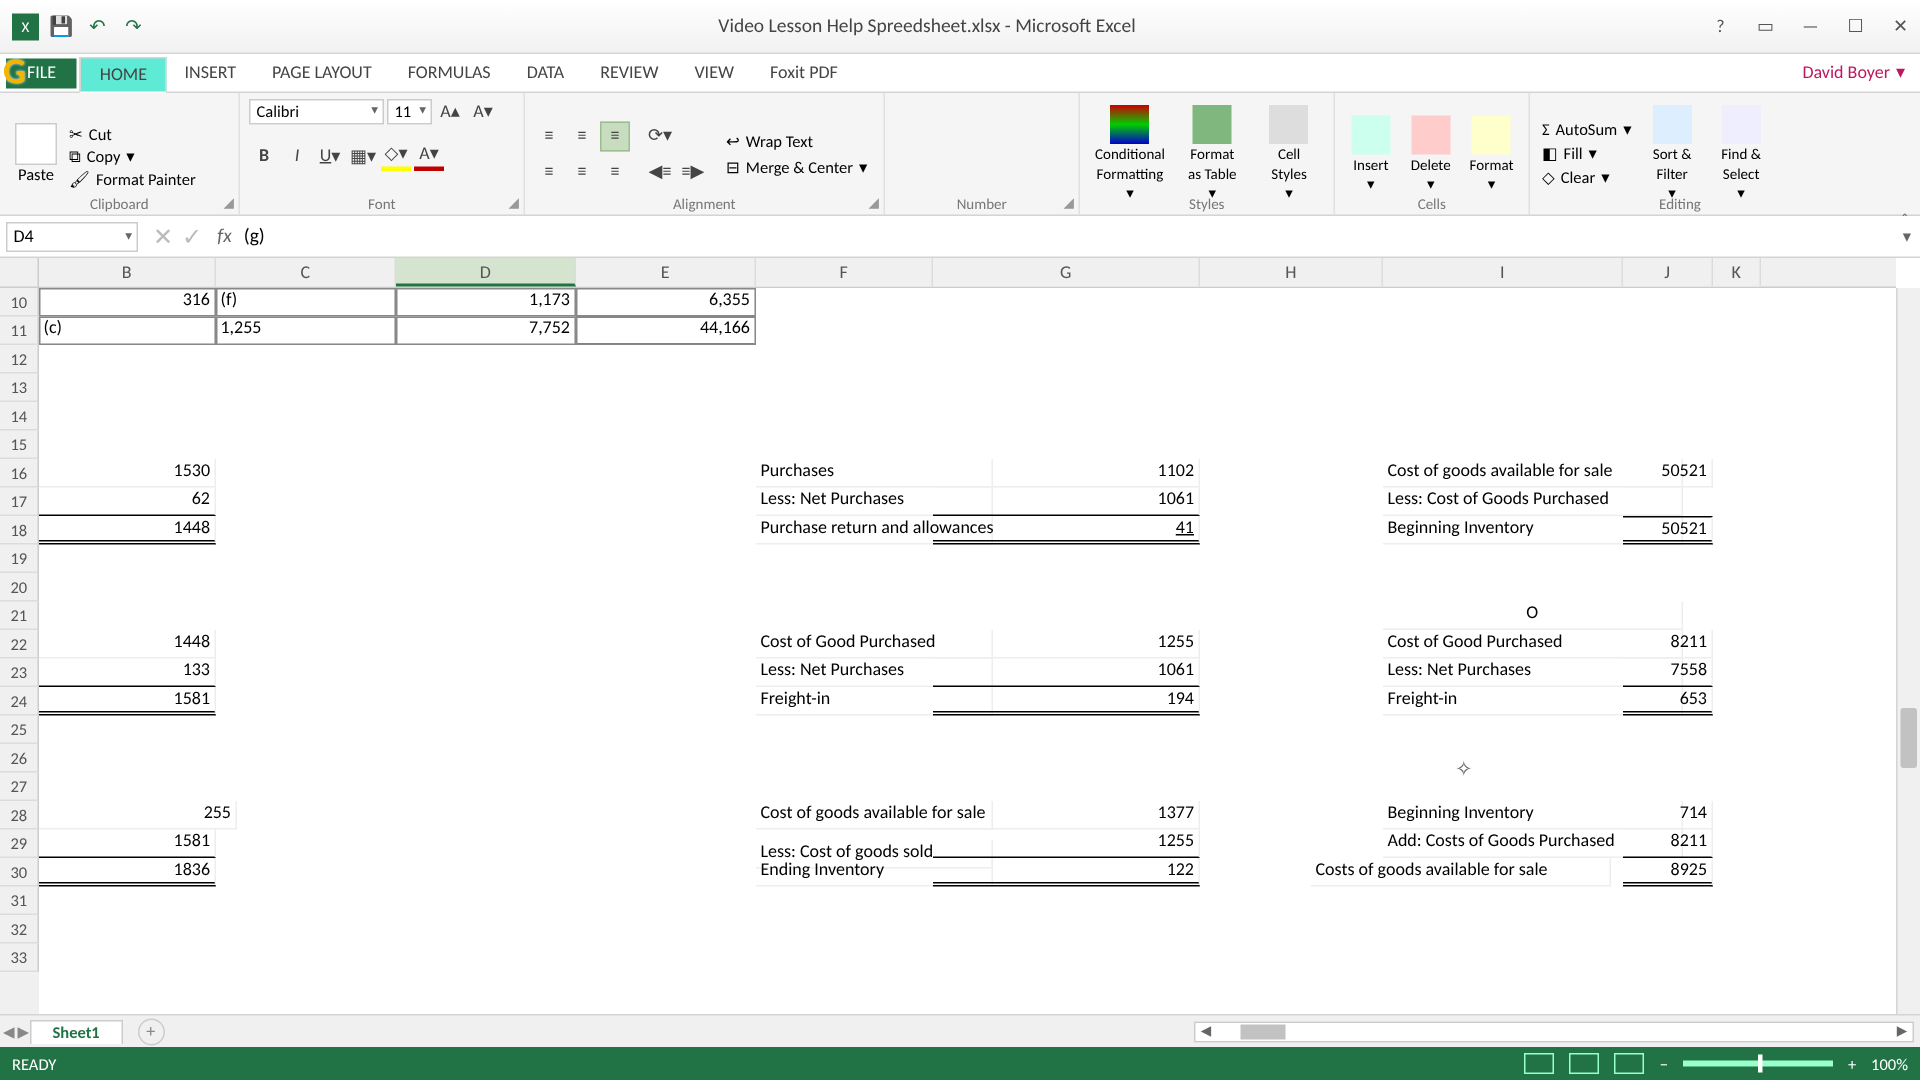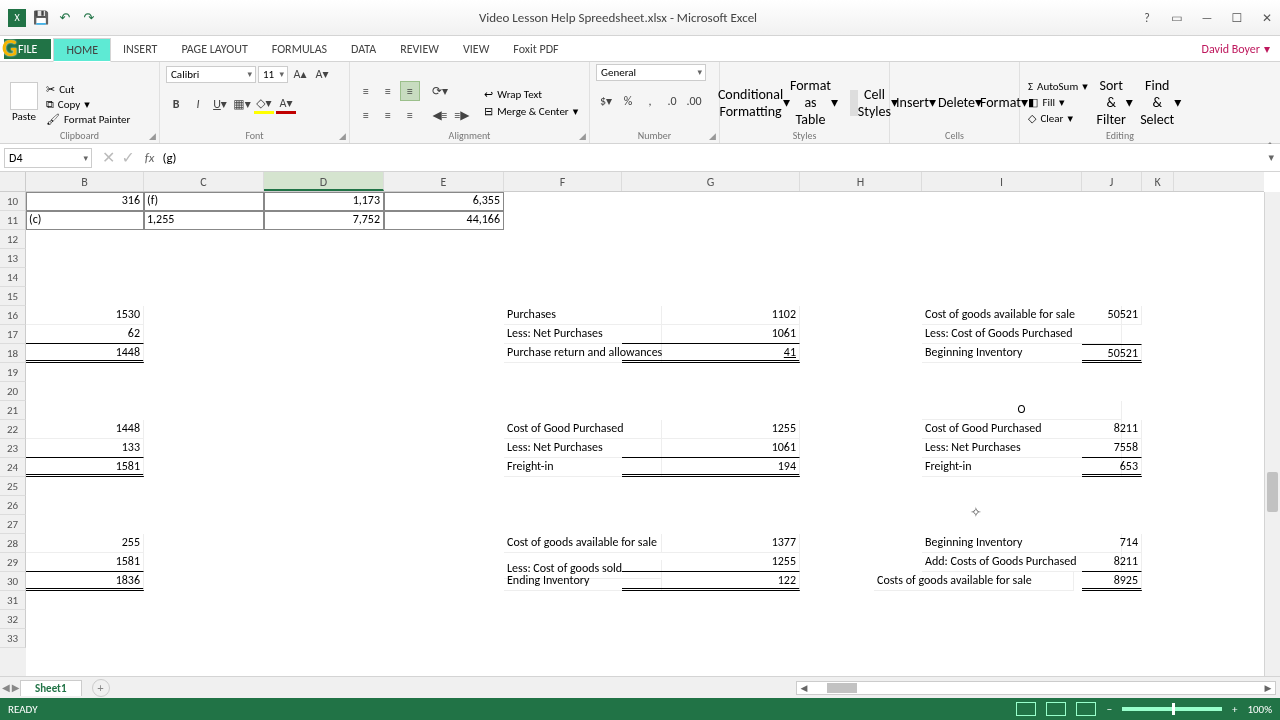--- a/index.html
+++ b/index.html
@@ -25,21 +25,21 @@
 .clip-right { display:flex; flex-direction:column; gap:2px; padding-top:3px; font-size:11px; }
 .clip-item { display:flex; align-items:center; gap:4px; cursor:pointer; }
 .font-top { display:flex; gap:2px; align-items:center; }
 .font-select { border:1px solid #ccc; background:#fff; font-size:11px; padding:1px 16px 1px 4px; position:relative; }
 .font-select::after{content:"▾"; position:absolute; right:3px; top:1px; font-size:9px; color:#666;}
 .font-bottom { display:flex; gap:2px; align-items:center; margin-top:6px; }
 .sq-btn { width:20px; height:20px; display:flex; align-items:center; justify-content:center; font-size:12px; color:#444; cursor:pointer; }
 .align-grid { display:grid; grid-template-columns:repeat(3,20px); gap:2px; }
 .align-side { display:flex; flex-direction:column; gap:2px; margin-left:4px; }
 .side-btn { display:flex; align-items:center; gap:4px; font-size:11px; padding:1px 4px; }
-.big-btn { display:flex; align-items:center; justify-content:center; padding:2px 4px; font-size:14px; text-align:center; cursor:pointer; width:56px; }
+.big-btn { display:flex; flex-direction:column; align-items:center; justify-content:center; padding:2px 4px; font-size:10px; text-align:center; cursor:pointer; width:56px; }
 .big-icon { width:26px; height:26px; }
 .edit-col { display:flex; flex-direction:column; gap:1px; font-size:11px; }
 .edit-item { display:flex; align-items:center; gap:4px; padding:1px 2px; }
 .collapse-ribbon { position:absolute; right:6px; top:40px; font-size:11px; color:#666; cursor:pointer; }
 .fx-bar { height: 28px; border-bottom: 1px solid #d4d4d4; display:flex; align-items:center; }
 .name-box { width:88px; border:1px solid #ccc; margin:0 4px; padding:2px 16px 2px 4px; font-size:12px; position:relative; background:#fff; }
 .name-box::after{content:"▾"; position:absolute; right:3px; top:3px; font-size:9px; color:#666;}
 .fx-btns { display:flex; gap:6px; padding:0 6px; color:#bbb; }
 .fx-label { font-style:italic; font-size:13px; color:#666; padding:0 4px; }
 .fx-input { flex:1; font-size:13px; padding:2px 4px; }
@@ -187,30 +187,20 @@
             <span>Wrap Text</span>
           </div>
         <div class="side-btn"><span>⊟</span><span>Merge &amp; Center</span> ▾</div>
       </div>
     </div>
     <div class="rgroup-label">Alignment</div>
     <span class="dlg-launcher">◢</span>
   </div>
 
   <div class="rgroup" style="width:130px">
-    <div class="rgroup-body" style="flex-direction:column;align-items:flex-start">
-      <div class="font-select" style="width:110px">General</div>
-      <div style="display:flex;gap:2px;margin-top:6px">
-        <span class="sq-btn">$▾</span>
-        <span class="sq-btn">%</span>
-        <span class="sq-btn">,</span>
-        <span class="sq-btn">.0</span>
-        <span class="sq-btn">.00</span>
-      </div>
-    </div>
     <div class="rgroup-label">Number</div>
     <span class="dlg-launcher">◢</span>
   </div>
 
   <div class="rgroup" style="width:170px">
     <div class="rgroup-body">
       <div class="big-btn"><div class="big-icon" style="background:linear-gradient(#c00,#0c0,#00c)"></div><span>Conditional Formatting</span>▾</div>
       <div class="big-btn"><div class="big-icon" style="background:#7fb77e"></div><span>Format as Table</span>▾</div>
       <div class="big-btn"><div class="big-icon" style="background:#ddd"></div><span>Cell Styles</span>▾</div>
     </div>
@@ -324,21 +314,21 @@
       <div class="g-cell num b-bot" style="left: 0px; top: 247px; width: 118px;">133</div>
       <div class="g-cell txt" style="left: 478px; top: 247px; width: 158px;">Less: Net Purchases</div>
       <div class="g-cell num b-bot" style="left: 596px; top: 247px; width: 178px;">1061</div>
       <div class="g-cell txt" style="left: 896px; top: 247px; width: 200px;">Less: Net Purchases</div>
       <div class="g-cell num b-bot" style="left: 1056px; top: 247px; width: 60px;">7558</div>
       <div class="g-cell num b-dbl" style="left: 0px; top: 266px; width: 118px;">1581</div>
       <div class="g-cell txt" style="left: 478px; top: 266px; width: 158px;">Freight-in</div>
       <div class="g-cell num b-dbl" style="left: 596px; top: 266px; width: 178px;">194</div>
       <div class="g-cell txt" style="left: 896px; top: 266px; width: 200px;">Freight-in</div>
       <div class="g-cell num b-dbl" style="left: 1056px; top: 266px; width: 60px;">653</div>
-      <div class="g-cell num" style="left: 0px; top: 342px; width: 118px;">255</div>
+      <div class="g-cell num" style="left: 0px; top: 342px; width: 132px;">255</div>
       <div class="g-cell txt" style="left: 478px; top: 342px; width: 158px;">Cost of goods available for sale</div>
       <div class="g-cell num" style="left: 596px; top: 342px; width: 178px;">1377</div>
       <div class="g-cell txt" style="left: 896px; top: 342px; width: 200px;">Beginning Inventory</div>
       <div class="g-cell num" style="left: 1056px; top: 342px; width: 60px;">714</div>
       <div class="g-cell num b-bot" style="left: 0px; top: 361px; width: 118px;">1581</div>
       <div class="g-cell txt" style="left: 478px; top: 368px; width: 158px;">Less: Cost of goods sold</div>
       <div class="g-cell num b-bot" style="left: 596px; top: 361px; width: 178px;">1255</div>
       <div class="g-cell txt" style="left: 896px; top: 361px; width: 200px;">Add: Costs of Goods Purchased</div>
       <div class="g-cell num b-bot" style="left: 1056px; top: 361px; width: 60px;">8211</div>
       <div class="g-cell num b-dbl" style="left: 0px; top: 380px; width: 118px;">1836</div>

